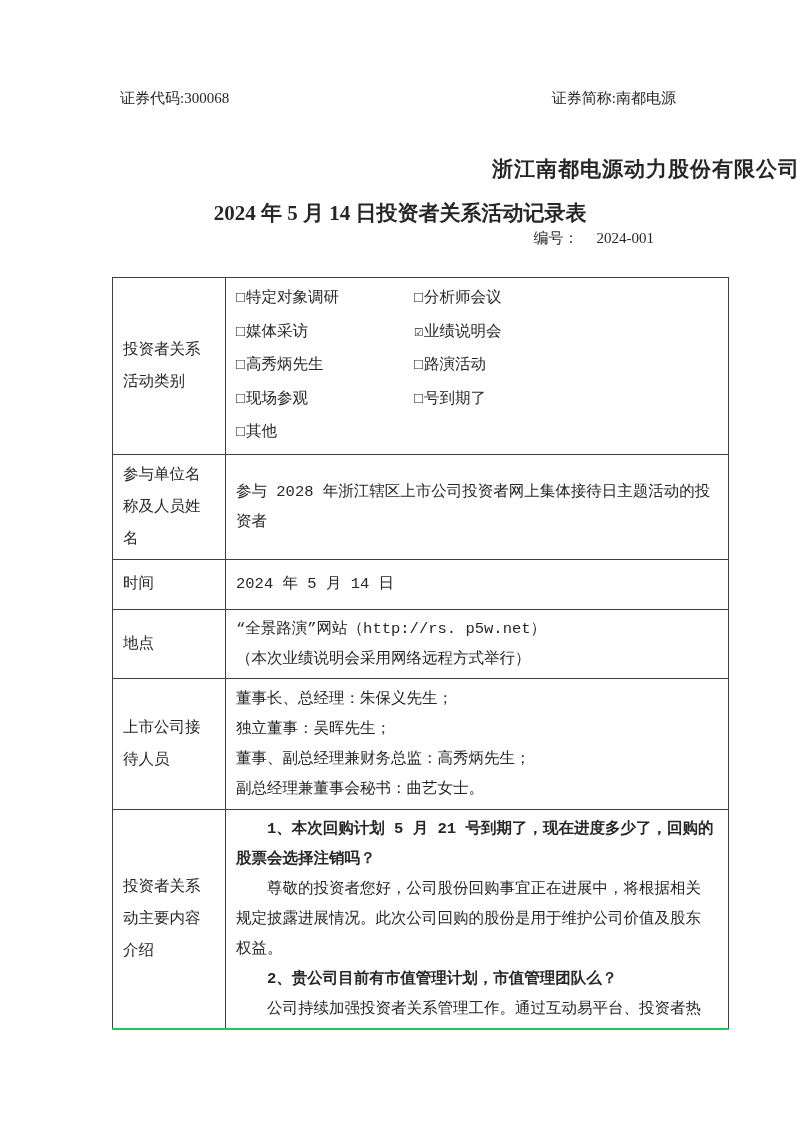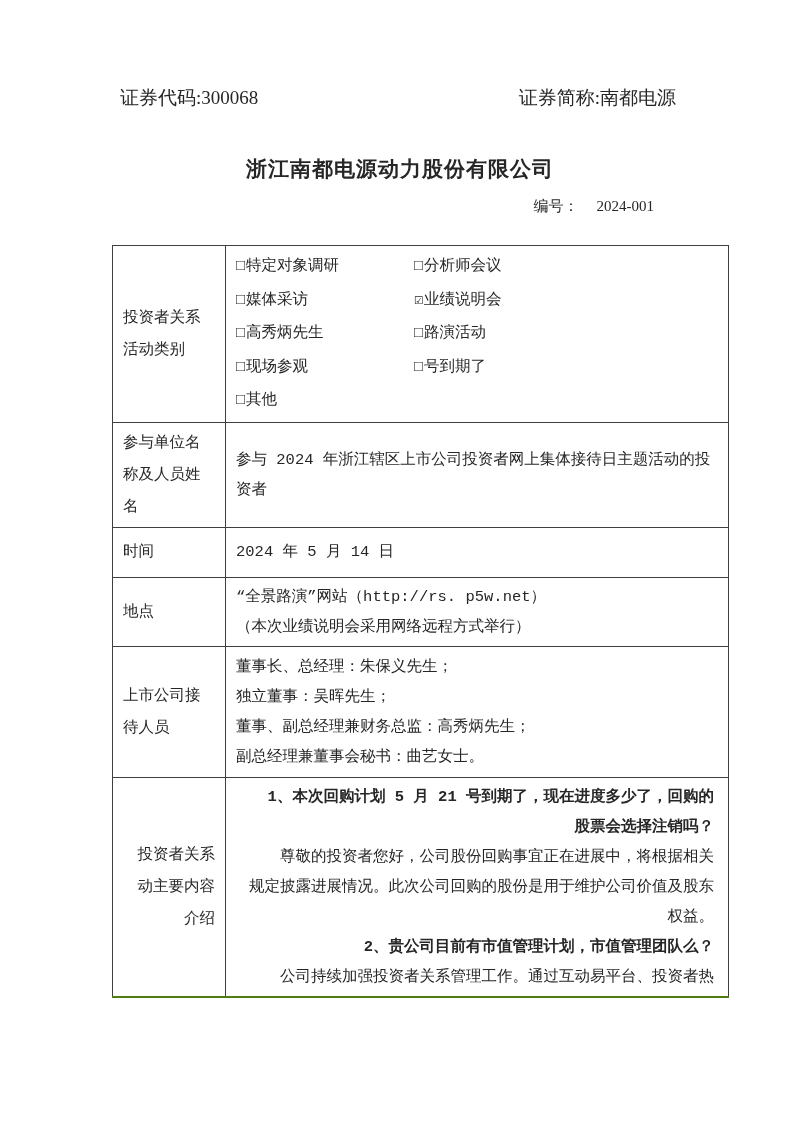--- a/index.html
+++ b/index.html
@@ -7,33 +7,33 @@
     position:relative;
     width:800px;height:1131px;
     background:#ffffff;
     color:#262626;
     font-family:"Liberation Serif","DejaVu Serif",serif;
     overflow:hidden;
   }
   .sec-header{
     display:flex;justify-content:space-between;
     padding:88px 124px 0 120px;
-    font-size:19px;line-height:20px;
+    font-size:15px;line-height:20px;
   }
   .doc-title{
-    margin-top:46px;text-align:center;
+    margin-top:46px;text-align:right;
     font-size:21px;font-weight:bold;line-height:30px;
     letter-spacing:1px;
   }
   .doc-subtitle{
     margin-top:14px;text-align:center;
     font-size:21px;font-weight:bold;line-height:30px;
   }
   .doc-number{
-    margin-top:12px;padding-right:146px;
+    padding-right:146px;
     text-align:right;font-size:15px;line-height:20px;
   }
   .doc-no-gap{display:inline-block;width:18px;}
   table.record-table{
     margin:29px 0 0 112px;
     width:616px;
     border-collapse:collapse;table-layout:fixed;
   }
   col.col-label{width:113px;}
   col.col-content{width:503px;}
@@ -41,38 +41,39 @@
     border:1px solid #3f3f3f;
     vertical-align:middle;
     font-size:15.5px;
     padding:0;
     font-family:Liberation Mono, monospace;
   }
   td.label{padding:4px 10px;line-height:32px;}
   td.content{padding:4px 14px 4px 10px;line-height:30px;}
   tr.r1{height:172px;} tr.r2{height:92px;} tr.r3{height:50px;}
   tr.r4{height:63px;} tr.r5{height:131px;} tr.r6{height:213px;}
-  tr.r6 td{border-bottom:2px solid #4d7c0f;text-align:right;}
+  tr.r6 td{border-bottom:2px solid #22c55e;}
   .cb-grid{display:grid;grid-template-columns:178px auto;line-height:33.5px;}
   .cb-item .box{margin-right:1px;font-size:15px;}
   .line{line-height:30px;}
   .para{margin:0;text-indent:2em;line-height:30px;}
   .para.q{font-weight:bold;}
 </style>
 </head>
 <body>
 
 <div class="page">
 
   <div class="sec-header">
     <span>证券代码:300068</span>
     <span>证券简称:南都电源</span>
   </div>
 
   <div class="doc-title">浙江南都电源动力股份有限公司</div>
+  <div class="doc-subtitle">2024 年 5 月 14 日投资者关系活动记录表</div>
 
   <div class="doc-number">
     <span>编号：</span><span class="doc-no-gap"></span><span>2024-001</span>
   </div>
 
   <table class="record-table">
     <colgroup>
         <col class="col-label">
         <col class="col-content">
       </colgroup>
@@ -88,21 +89,21 @@
               <span class="cb-item"><span class="box">□</span><span class="lbl">高秀炳先生</span></span>
               <span class="cb-item"><span class="box">□</span><span class="lbl">路演活动</span></span>
               <span class="cb-item"><span class="box">□</span><span class="lbl">现场参观</span></span>
               <span class="cb-item"><span class="box">□</span><span class="lbl">号到期了</span></span>
               <span class="cb-item"><span class="box">□</span><span class="lbl">其他</span></span>
             </div>
         </td>
       </tr>
       <tr class="r2">
         <td class="label">参与单位名称及人员姓名</td>
-        <td class="content">参与 2024 年浙江辖区上市公司投资者网上集体接待日主题活动的投资者</td>
+        <td class="content">参与 2028 年浙江辖区上市公司投资者网上集体接待日主题活动的投资者</td>
       </tr>
       <tr class="r3">
         <td class="label">时间</td>
         <td class="content">2024 年 5 月 14 日</td>
       </tr>
       <tr class="r4">
         <td class="label">地点</td>
         <td class="content" id="location-cell">
             <div class="line">“全景路演”网站（http://rs. p5w.net）</div>
             <div class="line">（本次业绩说明会采用网络远程方式举行）</div>

